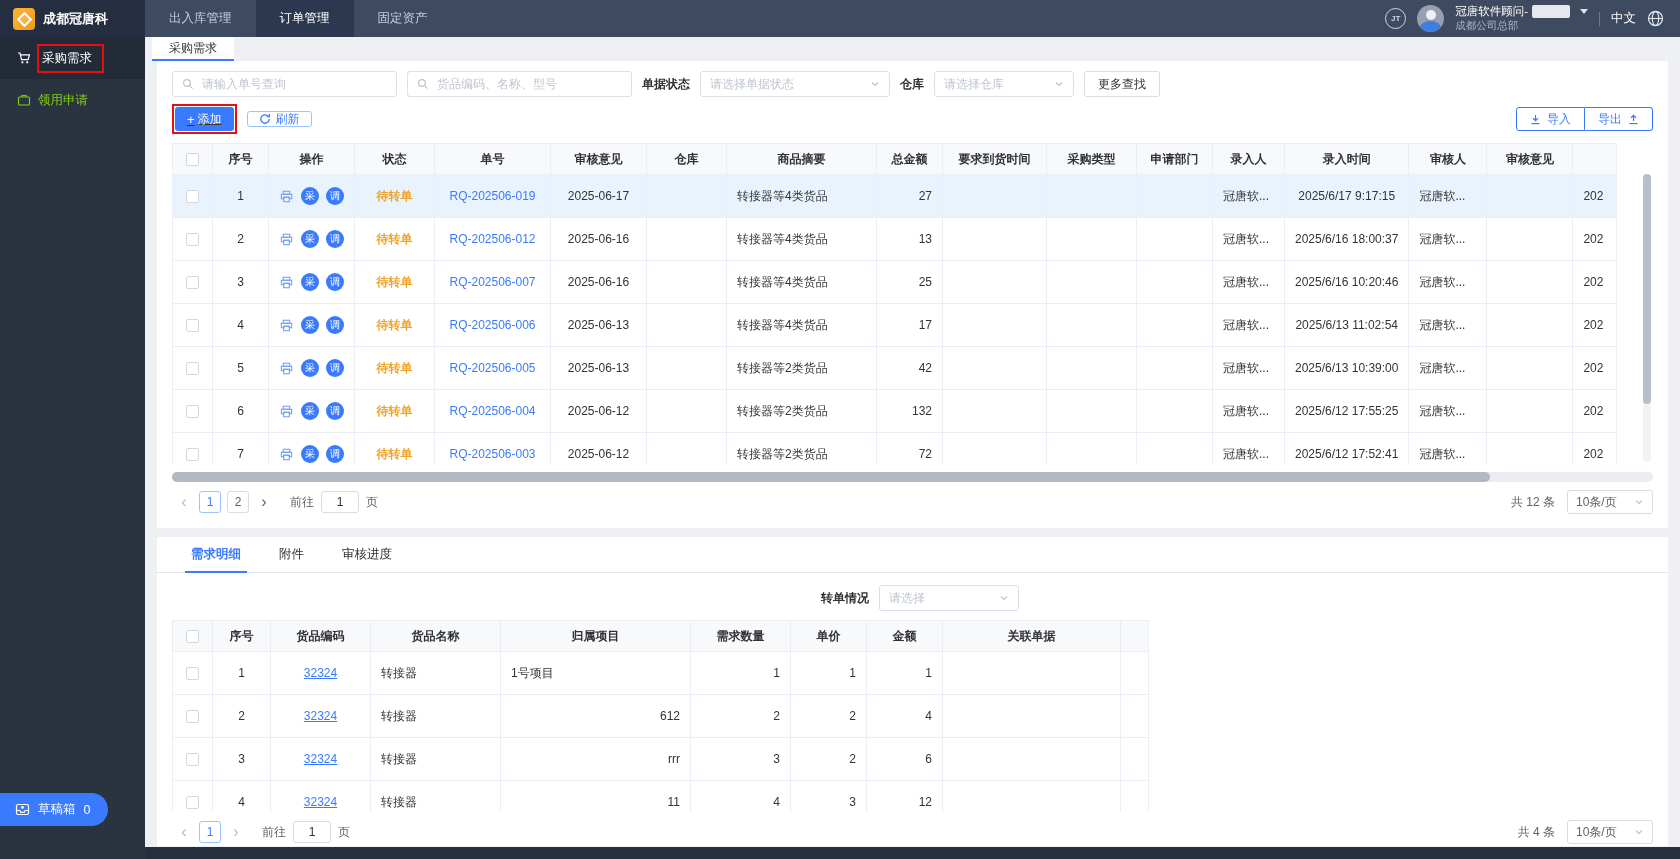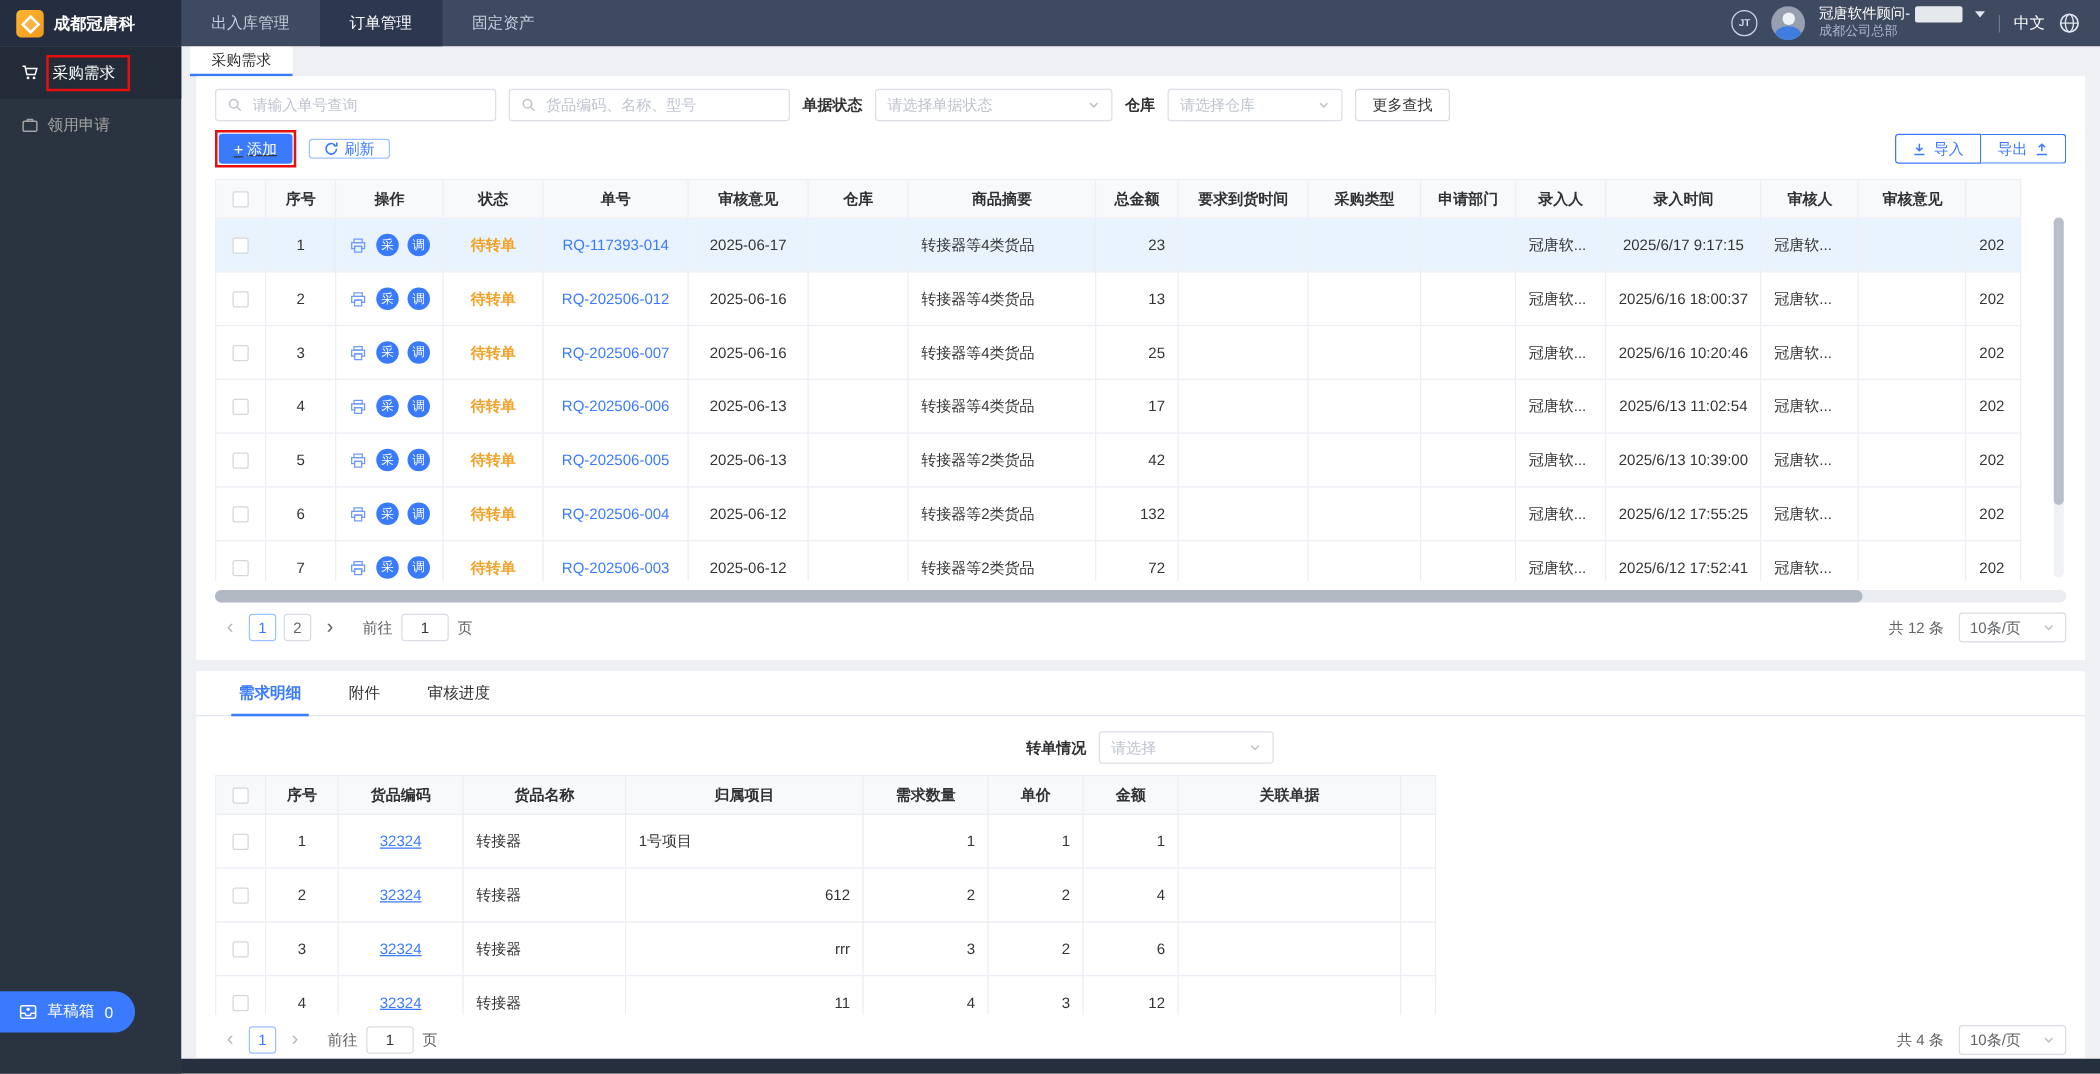--- a/index.html
+++ b/index.html
@@ -27,21 +27,21 @@
   .user-row { display:flex; align-items:center; gap:4px; }
   .user-name { font-size:11.5px; color:#fff; white-space:nowrap; }
   .redact { display:inline-block; width:38px; height:13px; background:rgba(243,246,250,.92); border-radius:2px; filter:blur(.6px); }
   .user-org { font-size:10.5px; color:#a9b5c9; }
   .caret-down { width:0; height:0; border-left:4.5px solid transparent; border-right:4.5px solid transparent; border-top:5.5px solid #dfe6f1; margin-left:6px; }
   .tdivider { width:1px; height:14px; background:#6b7890; }
   .lang { font-size:12.5px; color:#fff; cursor:pointer; }
   .gicon { color:#dfe6f1; display:flex; }
   
   .sidebar { position:absolute; left:0; top:37px; bottom:0; width:145px; background:#2a3441; z-index:9; }
-  .side-item { display:flex; align-items:center; gap:7px; height:42px; padding-left:17px; color:#a3a3a3; font-size:12.5px; cursor:pointer; }
+  .side-item { display:flex; align-items:center; gap:7px; height:42px; padding-left:17px; color:#84cc16; font-size:12.5px; cursor:pointer; }
   .side-item.active { background:#222b37; color:#fff; }
   .side-ico { display:flex; flex:none; color:currentColor; }
   .anno-side { border:2px solid #e60f0f; padding:4px 10px 4px 3px; margin-left:-1px; }
   .draftbox { position:absolute; left:0; bottom:33px; height:33px; padding:0 18px 0 15px; background:#3a7afe; border-radius:0 17px 17px 0; display:flex; align-items:center; gap:8px; color:#fff; font-size:12.5px; cursor:pointer; }
   .bottom-strip { position:absolute; left:0; right:0; bottom:0; height:12px; background:#262f3d; z-index:8; }
   
   .main { position:absolute; left:145px; top:37px; right:0; bottom:12px; background:#eef0f4; overflow:hidden; }
   .tabstrip { height:24px; display:flex; }
   .page-tab { background:#fff; padding:0 17px; font-size:12px; color:#303133; display:flex; align-items:center; border-bottom:2px solid #3a7afe; margin-left:7px; cursor:pointer; }
   .panel { background:#fff; margin:0 12px; position:relative; }
@@ -295,25 +295,25 @@
                     <svg class="op-print" viewBox="0 0 16 16">
                       <path d="M4.5 2.5h7v3h-7z" fill="none" stroke="currentColor" stroke-width="1.1"></path>
                       <path d="M2.5 5.5h11v5h-2.5v-1.8h-6v1.8H2.5z" fill="none" stroke="currentColor" stroke-width="1.1"></path>
                       <path d="M5 8.7h6v4.8H5z" fill="none" stroke="currentColor" stroke-width="1.1"></path>
                     </svg>
                     <span class="op-badge">采</span>
                     <span class="op-badge">调</span>
                   </span>
                 </td>
                 <td style="text-align:center"><span class="status">待转单</span></td>
-                <td style="text-align:center"><a class="lnk">RQ-117393-014</a></td>
+                <td style="text-align:center"><a class="lnk">RQ-202506-019</a></td>
                 <td style="text-align:center"><span>2025-06-17</span></td>
                 <td style="text-align:center"></td>
                 <td style="text-align:left"><span>转接器等4类货品</span></td>
-                <td style="text-align:right"><span>23</span></td>
+                <td style="text-align:right"><span>27</span></td>
                 <td style="text-align:center"></td>
                 <td style="text-align:center"></td>
                 <td style="text-align:center"></td>
                 <td style="text-align:left"><span>冠唐软...</span></td>
                 <td style="text-align:center"><span>2025/6/17 9:17:15</span></td>
                 <td style="text-align:left"><span>冠唐软...</span></td>
                 <td style="text-align:center"></td>
                 <td style="text-align:left"><span>202</span></td>
               </tr>
               <tr class="">

